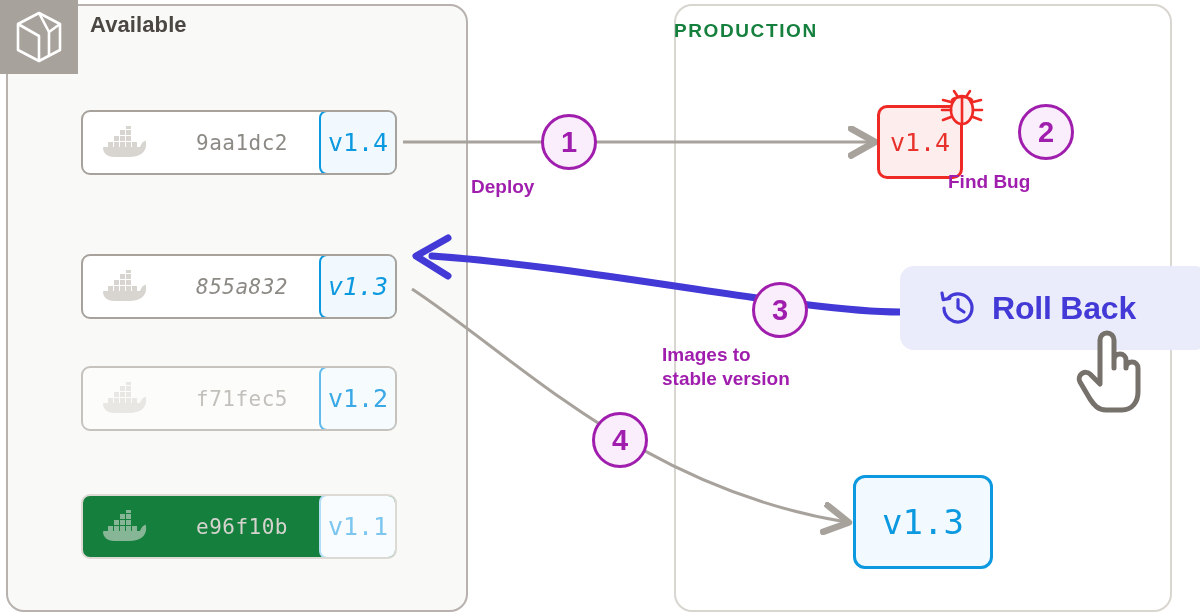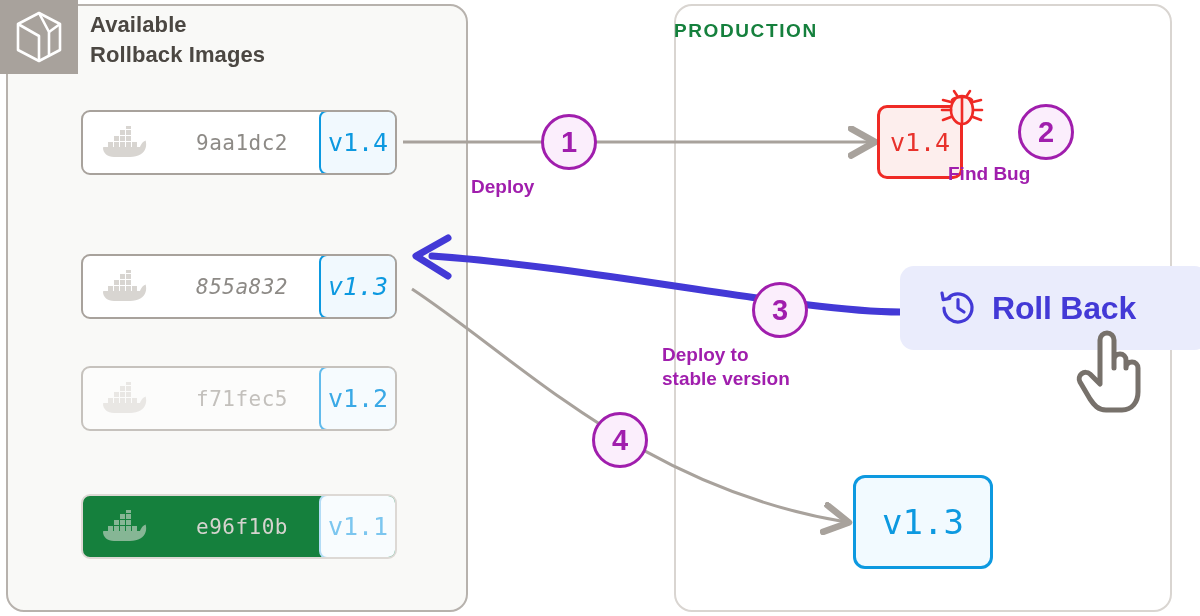--- a/index.html
+++ b/index.html
@@ -65,21 +65,21 @@
   .step{position:absolute;width:56px;height:56px;border-radius:50%;
     border:3px solid #a01ead;background:#fbeefc;box-sizing:border-box;
     display:flex;align-items:center;justify-content:center;
     font-size:29px;font-weight:bold;color:#a01ead;}
   .step-label{position:absolute;text-align:left;font-size:19px;font-weight:bold;
     color:#a01ead;line-height:1.25;}
 
   #step-1{left:541px;top:114px;}
   #step-1-label{left:471px;top:175px;width:196px;}
   #step-2{left:1018px;top:104px;}
-  #step-2-label{left:948px;top:162px;width:196px;}
+  #step-2-label{left:948px;top:170px;width:196px;}
   #step-3{left:752px;top:282px;}
   #step-3-label{left:662px;top:343px;width:236px;}
   #step-4{left:592px;top:412px;}
 
   
   #rollback-btn{position:absolute;left:900px;top:266px;width:308px;height:84px;
     background:#eaecfc;border-radius:14px;display:flex;align-items:center;gap:12px;
     padding-left:36px;box-sizing:border-box;}
   #rollback-label{font-size:32px;font-weight:bold;color:#4339d6;letter-spacing:-.2px;}
 
@@ -114,21 +114,20 @@
     <svg width="52" height="54" viewBox="0 0 52 54">
       <path d="M26 3 L47 14 L47 40 L26 51 L5 40 L5 14 Z" fill="none" stroke="#ffffff" stroke-width="2.6" stroke-linejoin="round"></path>
       <path d="M26 3 L36 22 L36 46" fill="none" stroke="#ffffff" stroke-width="2.6" stroke-linejoin="round"></path>
       <path d="M36 22 L47 14" fill="none" stroke="#ffffff" stroke-width="2.6"></path>
       <path d="M26 51 L26 26 L5 14" fill="none" stroke="#ffffff" stroke-width="2.6" stroke-linejoin="round"></path>
     </svg>
   </div>
 
   <div id="panel-title">
     <div>Available</div>
-    <div>Rollback Images</div>
   </div>
 
   <div id="production-title">PRODUCTION</div>
 
   <div class="img-row" id="row-0">
     <div class="whale">
       <svg width="46" height="34" viewBox="0 0 46 34">
         <path fill="#d8d5d1" d="M13 10h5v5h-5zM19 10h5v5h-5zM25 10h5v5h-5zM19 4h5v5h-5zM25 4h5v5h-5zM25 -1h5v4h-5z
           M7 16h5v5H7zM13 16h5v5h-5zM19 16h5v5h-5zM25 16h5v5h-5zM31 16h5v5h-5z
           M2 22c0-.6.4-1 1-1h36c0 0 1.8-5.4 5.6-6.6.7 2.3.8 5 0 7.6C43 27.4 37.4 31 29 31H13C6.6 31 2 27 2 22z"></path>
@@ -194,21 +193,21 @@
   <div id="prod-v13">v1.3</div>
 
   <div class="step" id="step-1">1</div>
   <div class="step-label" id="step-1-label">Deploy</div>
 
   <div class="step" id="step-2">2</div>
   <div class="step-label" id="step-2-label">Find Bug</div>
 
   <div class="step" id="step-3">3</div>
   <div class="step-label" id="step-3-label">
-    <div>Deploy to</div>
+    <div>Images to</div>
     <div>stable version</div>
   </div>
 
   <div class="step" id="step-4">4</div>
 
   <div id="rollback-btn">
     <svg width="44" height="44" viewBox="0 0 44 44">
       <g fill="none" stroke="#4339d6" stroke-width="3.2" stroke-linecap="round" stroke-linejoin="round">
         <path d="M8 22a14 14 0 1 0 4.6-10.4"></path>
         <path d="M6 7 L7.2 13.6 L13.8 12.4"></path>

